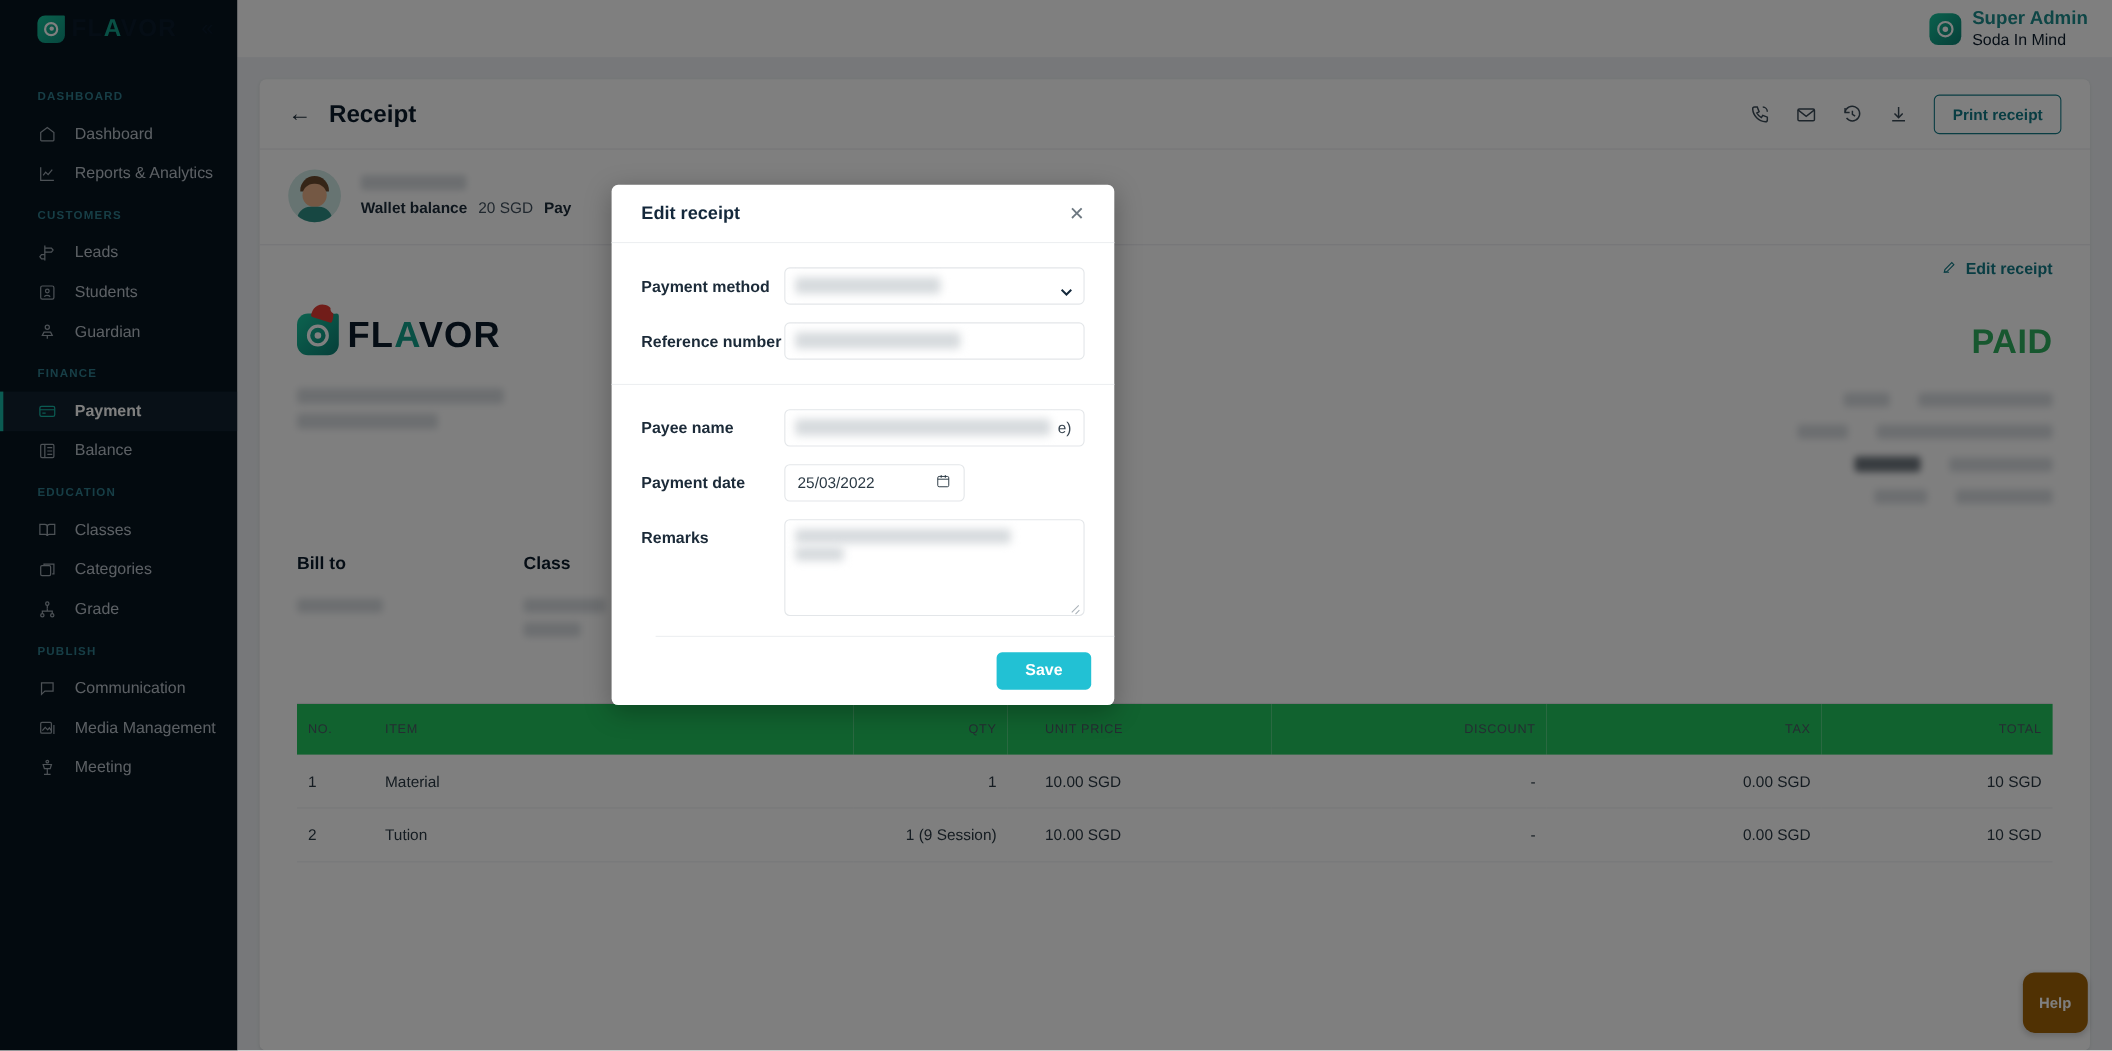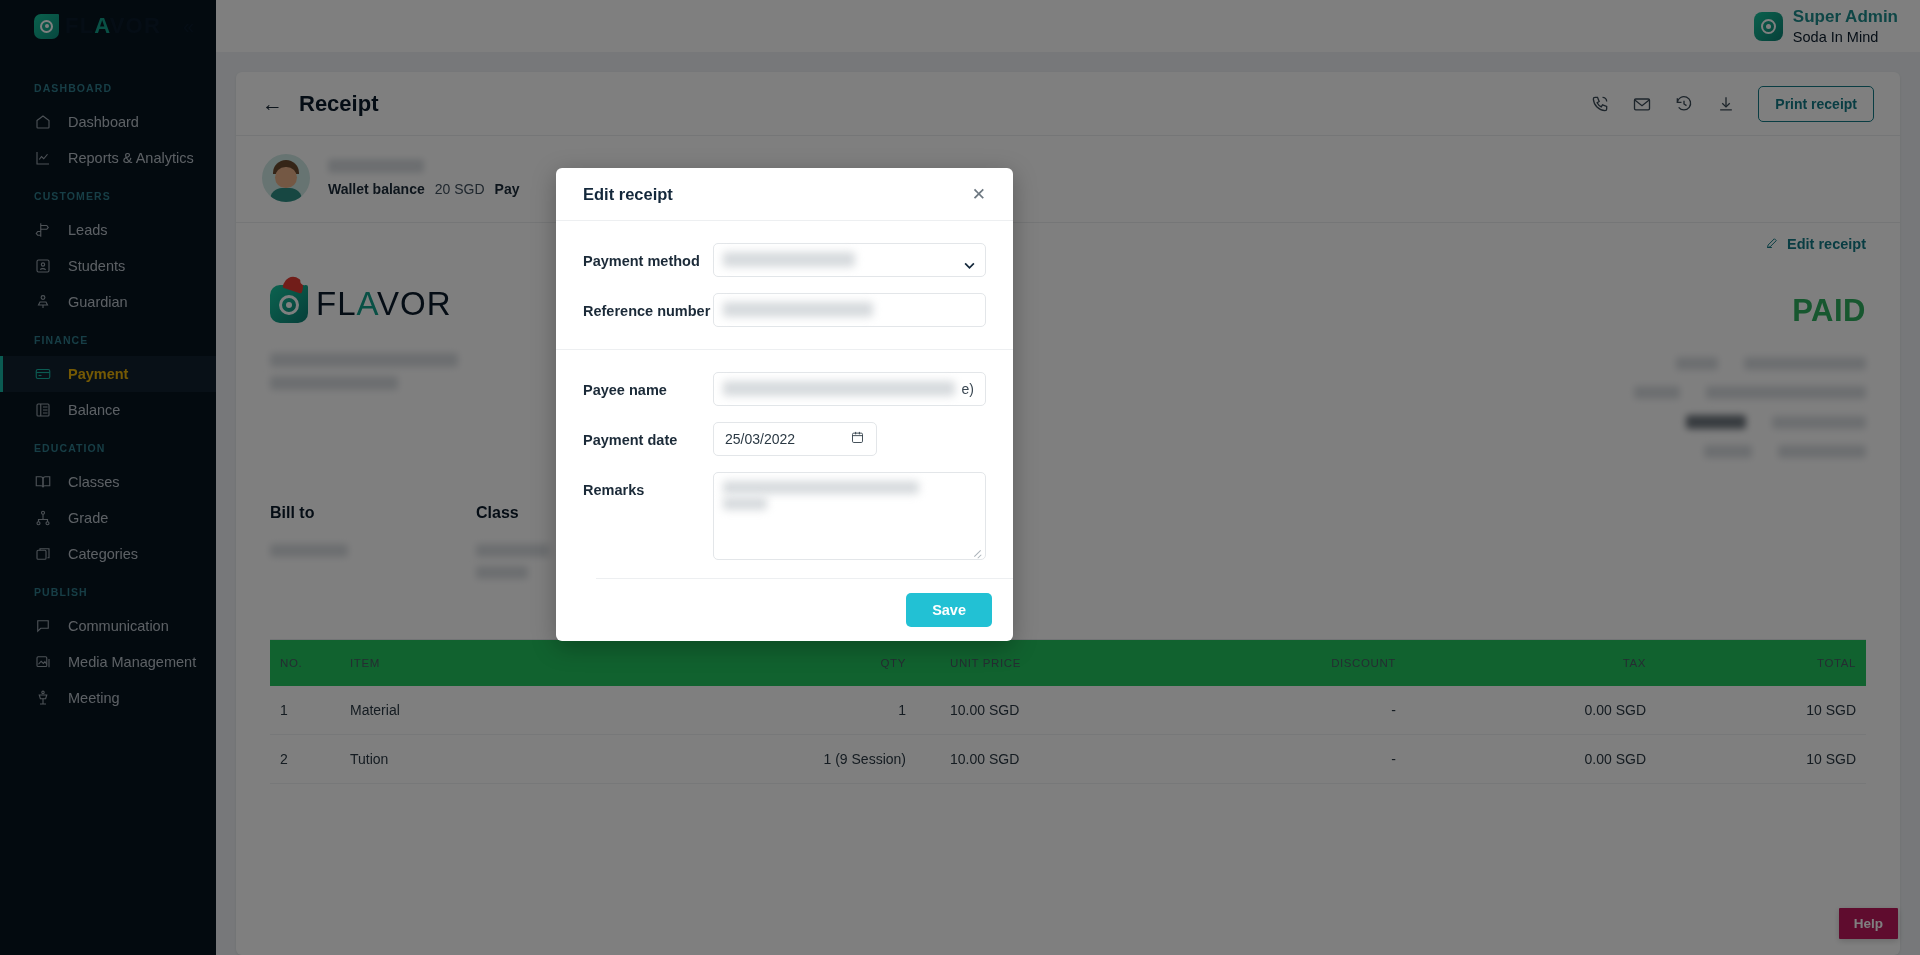--- a/index.html
+++ b/index.html
@@ -49,21 +49,21 @@
   .nav-group-label {
     font-size: 10.5px; letter-spacing: 1.1px; color: #2e7d8c;
     padding: 14px 0 10px 34px; font-weight: 600;
   }
   .nav-item {
     display: flex; align-items: center; gap: 16px;
     height: 36px; padding-left: 34px; color: #b9c1c9;
     font-size: 14.5px; cursor: pointer;
   }
   .nav-item.active {
-    background: #10212f; color: #eab308; font-weight: 700;
+    background: #10212f; color: #ffffff; font-weight: 700;
     border-left: 3px solid #17b6a5; padding-left: 31px;
   }
   .nav-item.active .ico svg { stroke: #17b6a5; }
   .ico { width: 18px; height: 18px; display: inline-flex; flex: 0 0 18px; }
   .ico svg { width: 18px; height: 18px; stroke: #9aa4ad; fill: none; stroke-width: 1.5; }
 
   
   .main { flex: 1; display: flex; flex-direction: column; background: #ffffff; }
   .topbar {
     height: 52px; display: flex; align-items: center; justify-content: flex-end;
@@ -129,21 +129,21 @@
     color: #127a86; font-size: 14.5px; font-weight: 600; cursor: pointer;
   }
   .edit-receipt-link svg { width: 15px; height: 15px; stroke: #127a86; fill: none; stroke-width: 1.6; }
   .r-logo { display: flex; align-items: center; gap: 8px; margin-top: 36px; }
   .r-logo-mark { width: 38px; height: 38px; position: relative; }
   .r-logo-mark .sq { position: absolute; inset: 0; background: linear-gradient(135deg,#19c7a0,#0c7e73); border-radius: 10px 2px 10px 10px; }
   .r-logo-mark .ring { position: absolute; left: 9px; top: 10px; width: 20px; height: 20px; border: 3.4px solid #fff; border-radius: 50%; }
   .r-logo-mark .dot { position: absolute; left: 16px; top: 17px; width: 6px; height: 6px; background: #fff; border-radius: 50%; }
   .r-logo-mark .hat { position: absolute; left: 14px; top: -8px; width: 20px; height: 14px; background: #e23b33; border-radius: 12px 12px 2px 2px; transform: rotate(18deg); }
   .r-logo-mark .hat:after { content:''; position: absolute; right: -3px; top: -3px; width: 8px; height: 8px; background:#fff; border-radius: 50%; }
-  .r-logo-text { font-size: 33px; font-weight: 400; letter-spacing: 1px; color: #0b1b2b; }
+  .r-logo-text { font-size: 33px; font-weight: 700; letter-spacing: 1px; color: #0b1b2b; }
   .r-logo-text .tealv { color: #12a08a; }
   .paid-badge { font-size: 31px; font-weight: 700; color: #2fae5f; letter-spacing: .5px; margin-top: 44px; }
   .blur-block { background: #d9dde1; border-radius: 3px; filter: blur(3.5px); }
   .addr-col { margin-top: 30px; display: flex; flex-direction: column; gap: 9px; }
   .right-kv { margin-top: 28px; display: flex; flex-direction: column; gap: 16px; }
   .kv-line { display: flex; gap: 26px; justify-content: flex-end; align-items: center; }
 
   .billto-row { display: flex; gap: 128px; margin-top: 46px; }
   .billto-col .bt-title { font-size: 16px; font-weight: 700; color: #0b1b2b; margin-bottom: 22px; }
   .billto-col .bt-lines { display: flex; flex-direction: column; gap: 9px; }
@@ -154,22 +154,22 @@
   th {
     font-size: 11.5px; letter-spacing: .6px; color: #4a5864; font-weight: 400;
     padding: 17px 10px; text-align: right; background: #22c55e;
   }
   th.l, td.l { text-align: left; }
   td { font-size: 14px; color: #2b3944; padding: 16px 10px; text-align: right; border-bottom: 1px solid #eef0f2; }
 
   
   .help-btn {
     position: absolute; right: 22px; bottom: 16px;
-    background: #be185d; color: #ffffff; font-size: 13.5px; font-weight: 600;
-    border-radius: 1px; padding: 8px 15px; cursor: pointer;
+    background: #a16207; color: #ffffff; font-size: 13.5px; font-weight: 600;
+    border-radius: 11px; padding: 20px 15px; cursor: pointer;
     box-shadow: 0 2px 6px rgba(0,0,0,.18);
   }
 
   
   .overlay {
     position: absolute; inset: 0; background: rgba(0,0,0,.5); z-index: 40;
   }
   .modal {
     position: absolute; left: 556px; top: 168px; width: 457px;
     background: #ffffff; border-radius: 6px; z-index: 50;
@@ -334,37 +334,37 @@
               <svg viewBox="0 0 24 24">
                 <path d="M3 5h6a3 3 0 0 1 3 3v11a2.5 2.5 0 0 0-2.5-2H3z"></path>
                 <path d="M21 5h-6a3 3 0 0 0-3 3v11a2.5 2.5 0 0 1 2.5-2H21z"></path>
               </svg>
             </span>
           <span>Classes</span>
         </div>
         <div class="nav-item">
           <span class="ico">
               <svg viewBox="0 0 24 24">
+                <rect x="4" y="7" width="12" height="12" rx="1.5"></rect>
+                <path d="M8 7V5h12v12h-2"></path>
+              </svg>
+            </span>
+          <span>Categories</span>
+        </div>
+        <div class="nav-item">
+          <span class="ico">
+              <svg viewBox="0 0 24 24">
                 <circle cx="12" cy="5" r="2"></circle>
                 <path d="M12 7v4M6 17v-3h12v3"></path>
                 <path d="M12 11v3"></path>
                 <circle cx="6" cy="19" r="2"></circle>
                 <circle cx="18" cy="19" r="2"></circle>
               </svg>
             </span>
           <span>Grade</span>
-        </div>
-        <div class="nav-item">
-          <span class="ico">
-              <svg viewBox="0 0 24 24">
-                <rect x="4" y="7" width="12" height="12" rx="1.5"></rect>
-                <path d="M8 7V5h12v12h-2"></path>
-              </svg>
-            </span>
-          <span>Categories</span>
         </div>
 
         <div class="nav-group-label">PUBLISH</div>
         <div class="nav-item">
           <span class="ico">
               <svg viewBox="0 0 24 24">
                 <path d="M5 5h14v10H9l-4 4z"></path>
               </svg>
             </span>
           <span>Communication</span>

